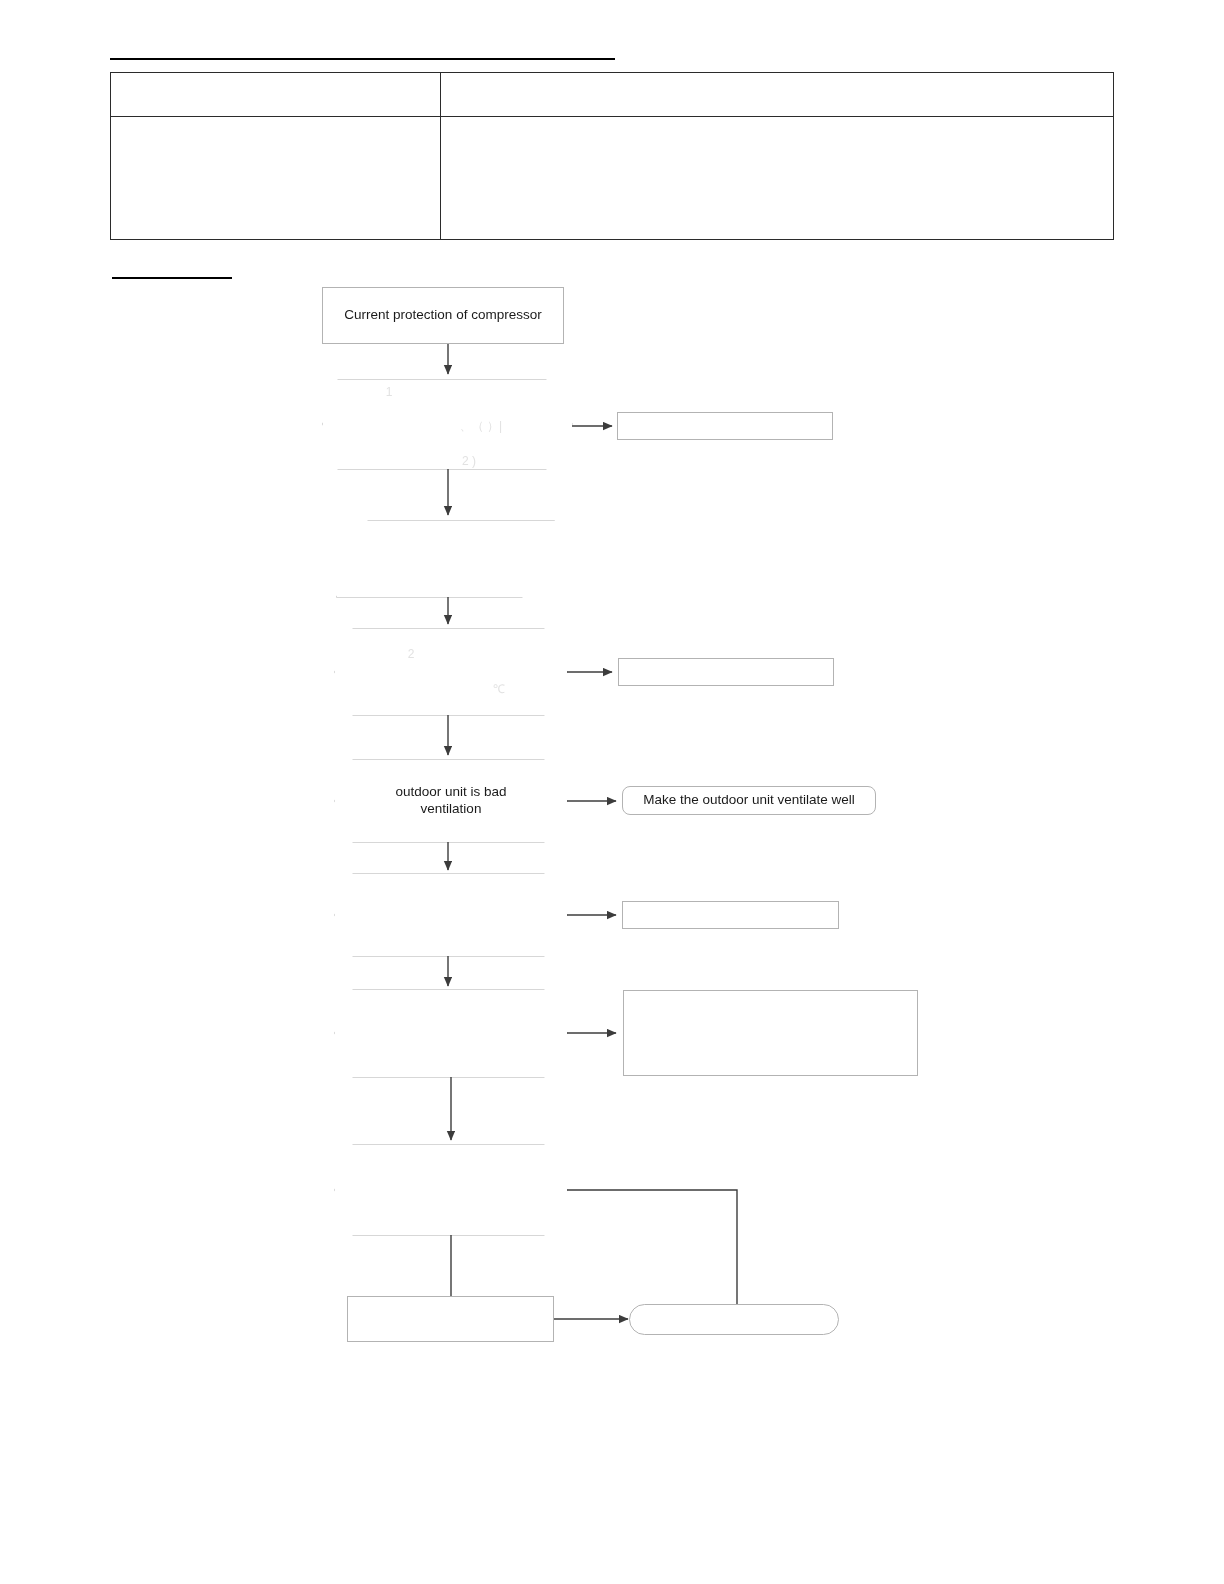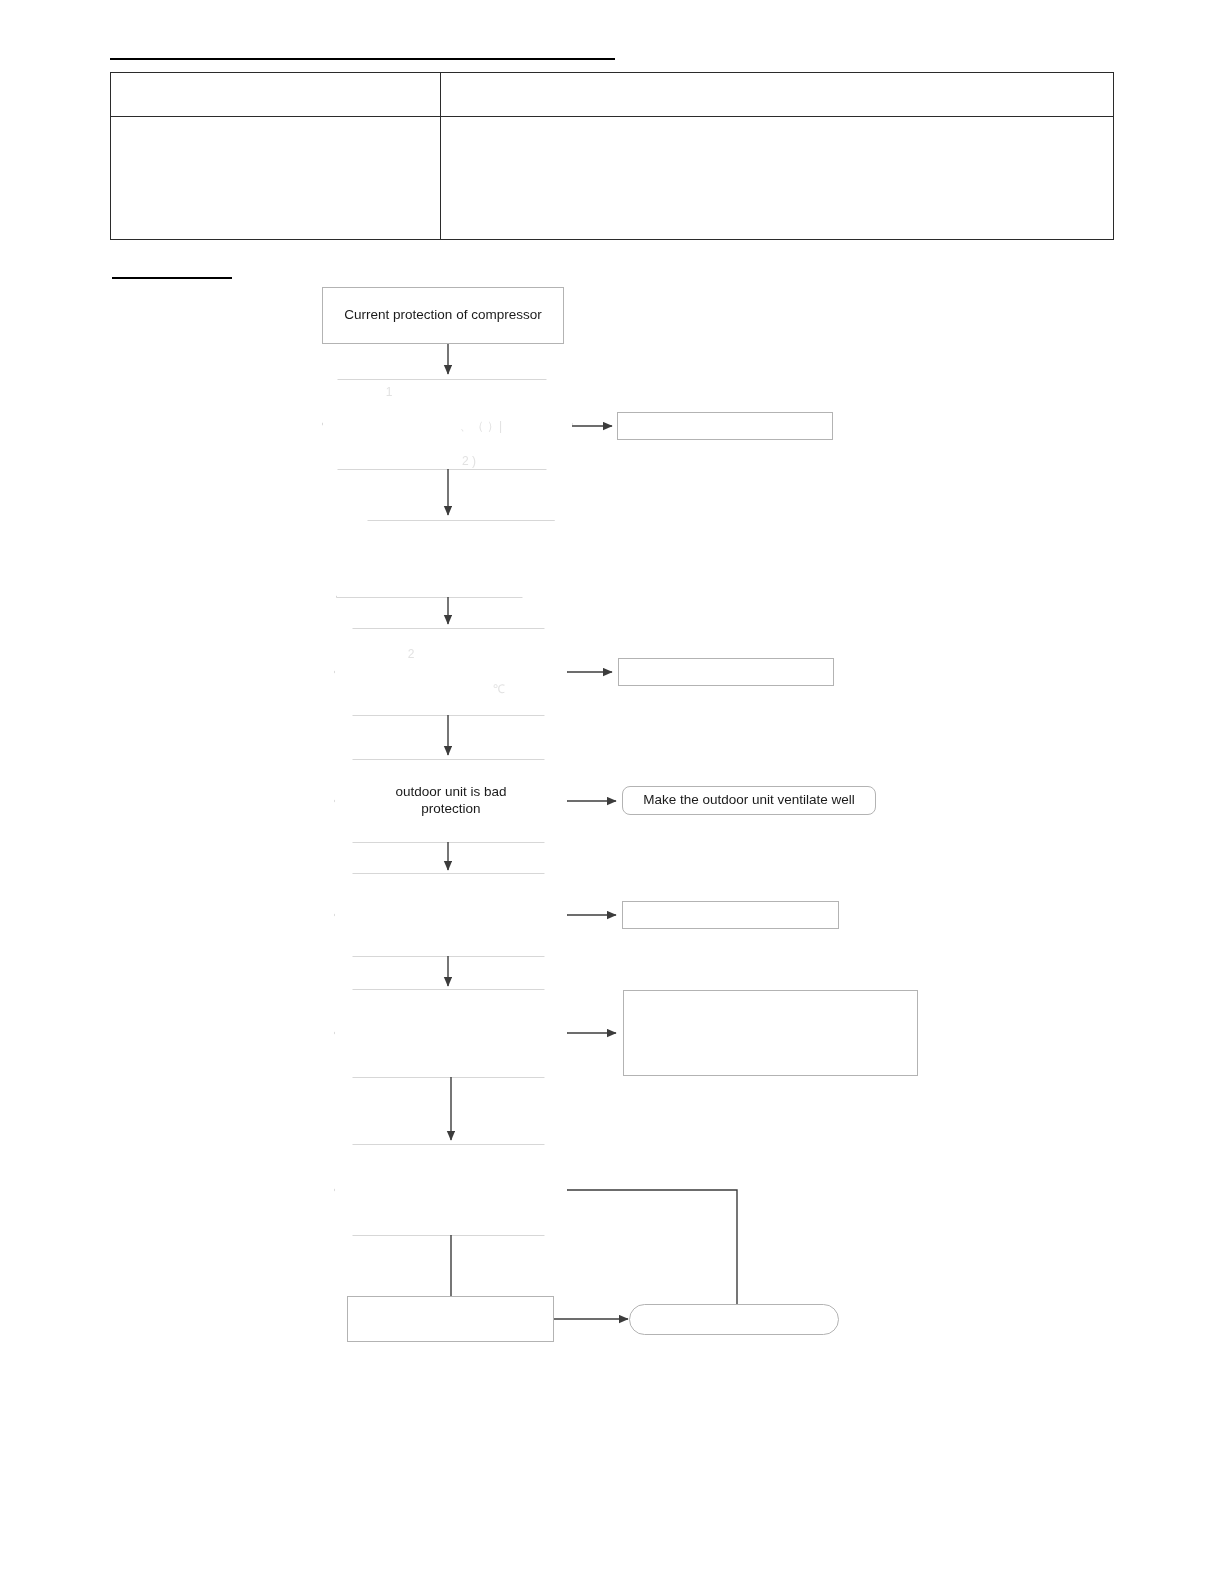--- a/index.html
+++ b/index.html
@@ -209,21 +209,21 @@
     <span class="hexlabel"></span>
   </div>
   <div class="node faint" style="left:380px; top:646px; width:30px; height:16px;">2</div>
   <div class="node faint" style="left:468px; top:681px; width:30px; height:16px;">℃</div>
 
   <div class="node rect" style="left:602px; top:658px; width:216px; height:28px;">
     <span></span>
   </div>
 
   <div class="node hexbox" style="left:319px; top:760px; width:232px; height:82px;">
-    <span class="hexlabel">outdoor unit is bad protection</span>
+    <span class="hexlabel">outdoor unit is bad ventilation</span>
   </div>
 
   <div class="node rect" style="left:606px; top:786px; width:254px; height:29px;border-radius:8px;">
     <span>Make the outdoor unit ventilate well</span>
   </div>
 
   <div class="node hexbox" style="left:319px; top:874px; width:232px; height:82px;">
     <span class="hexlabel"></span>
   </div>
 

